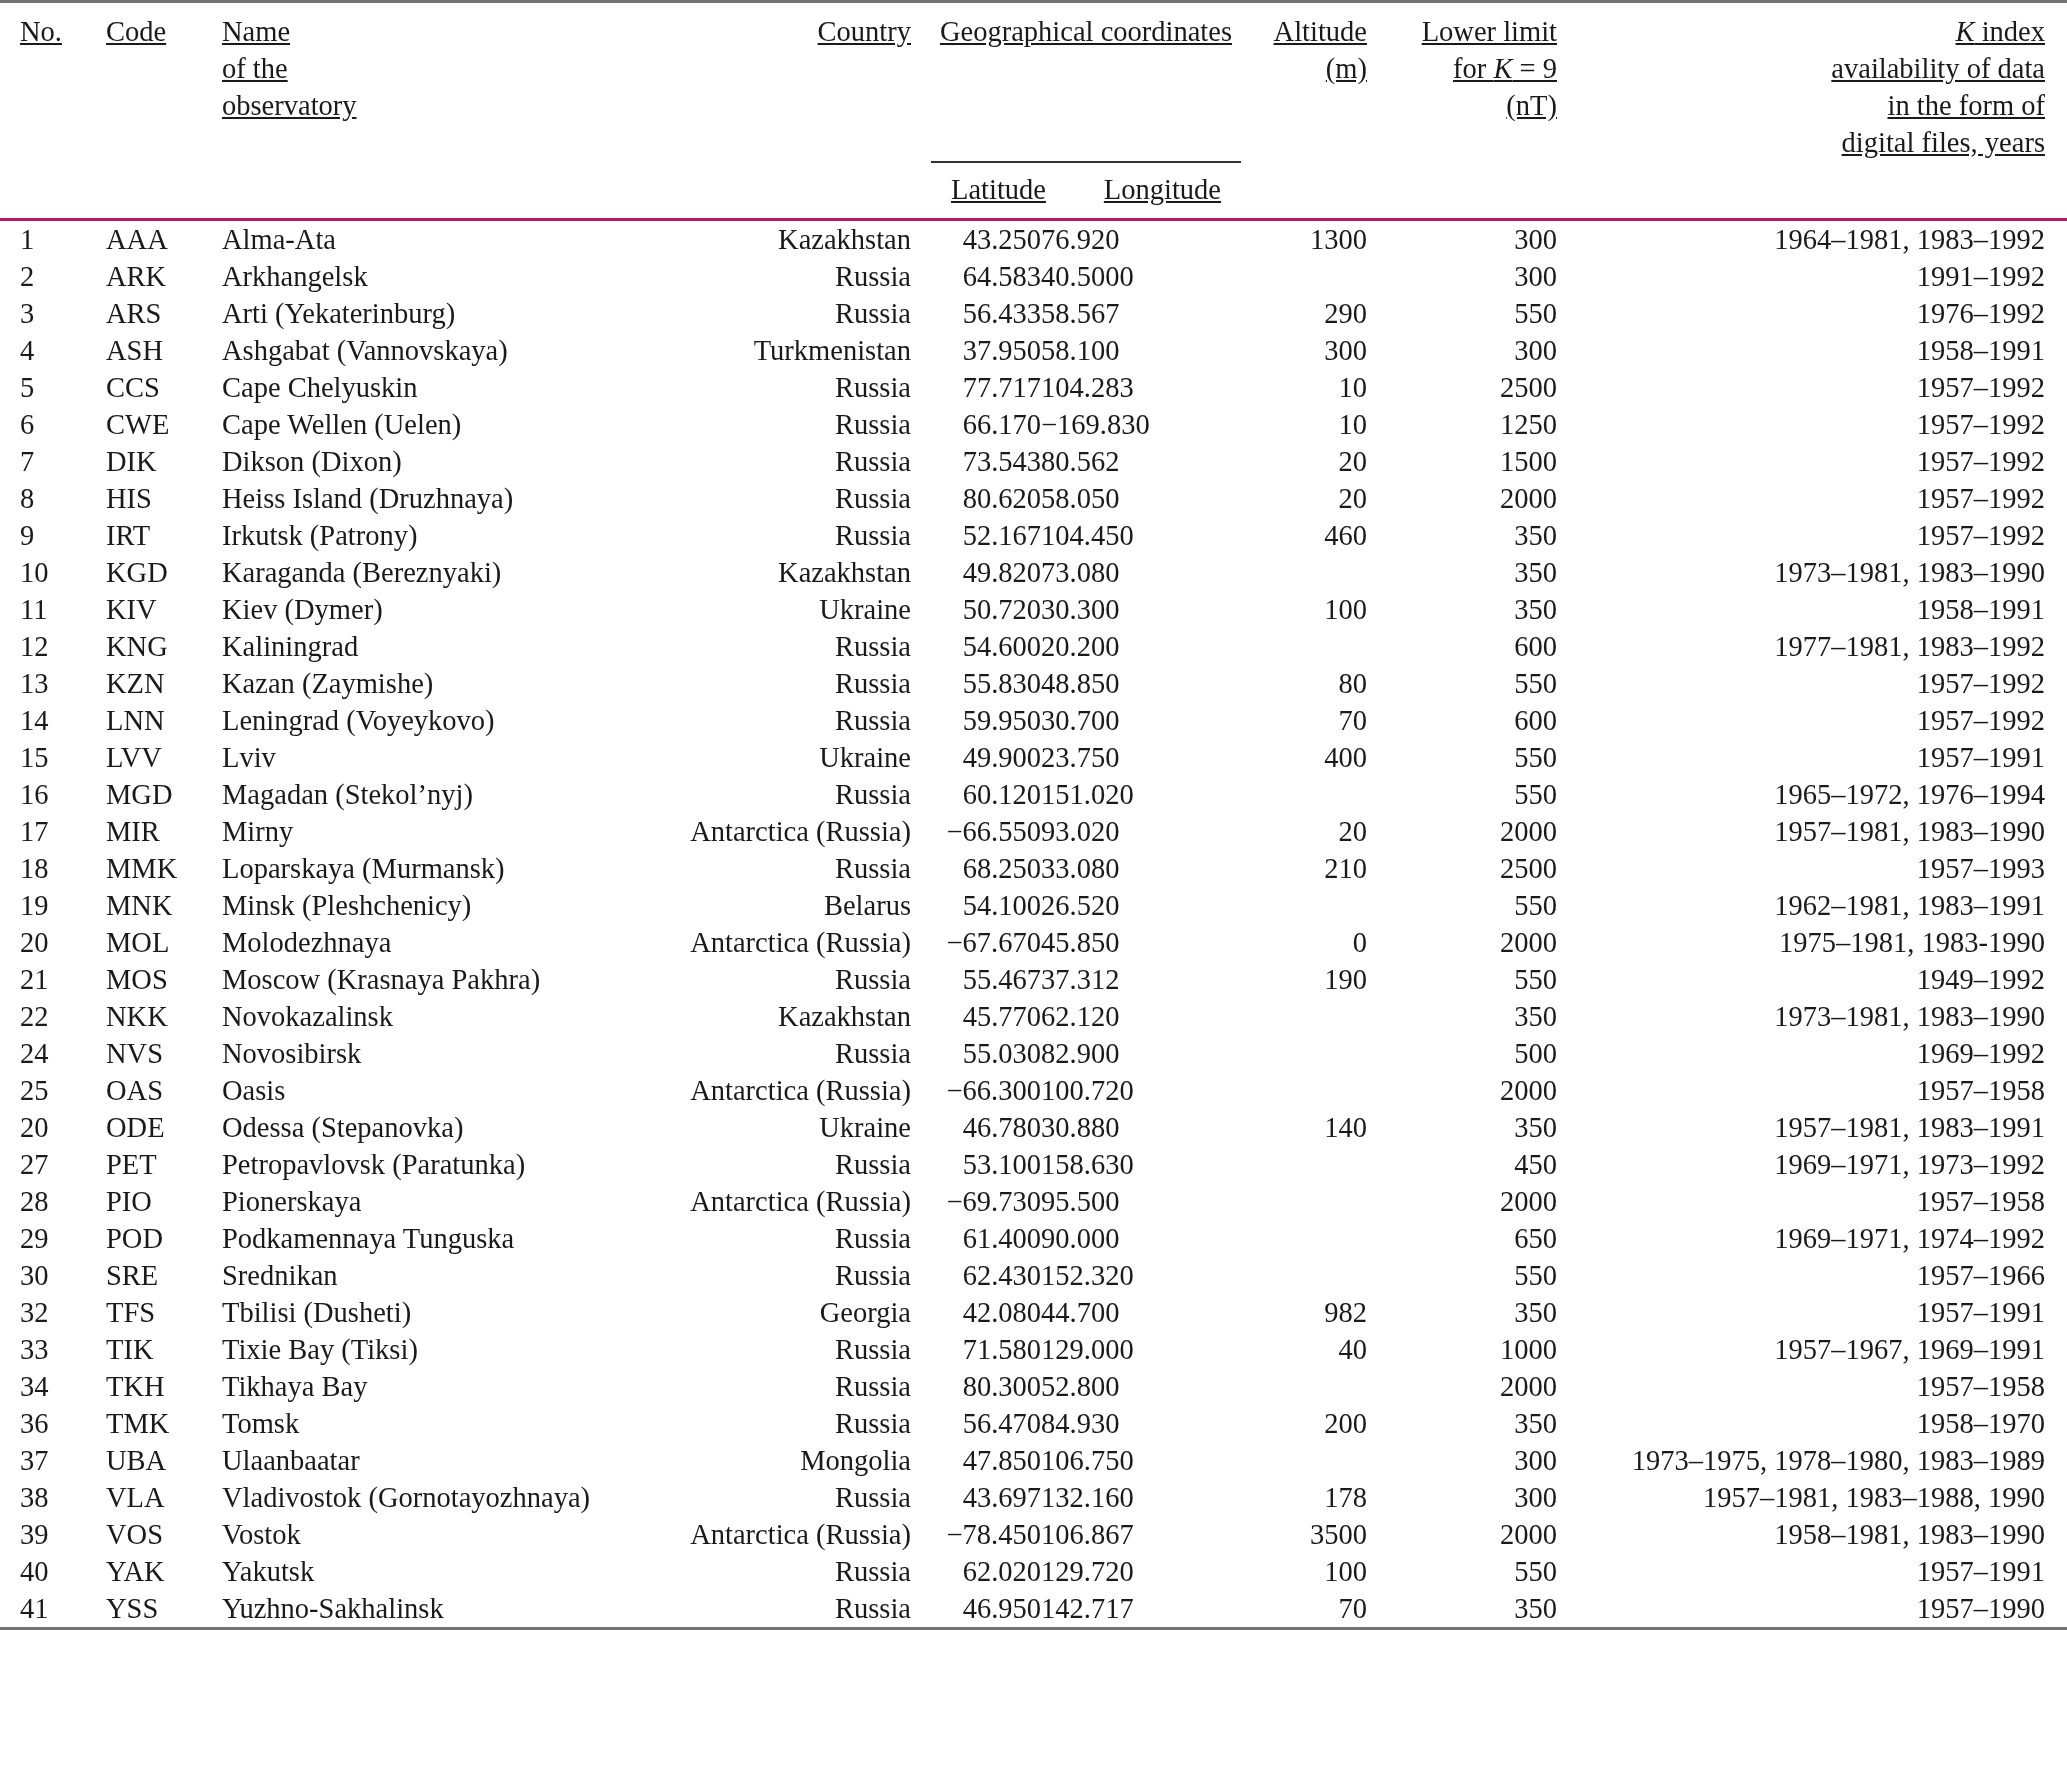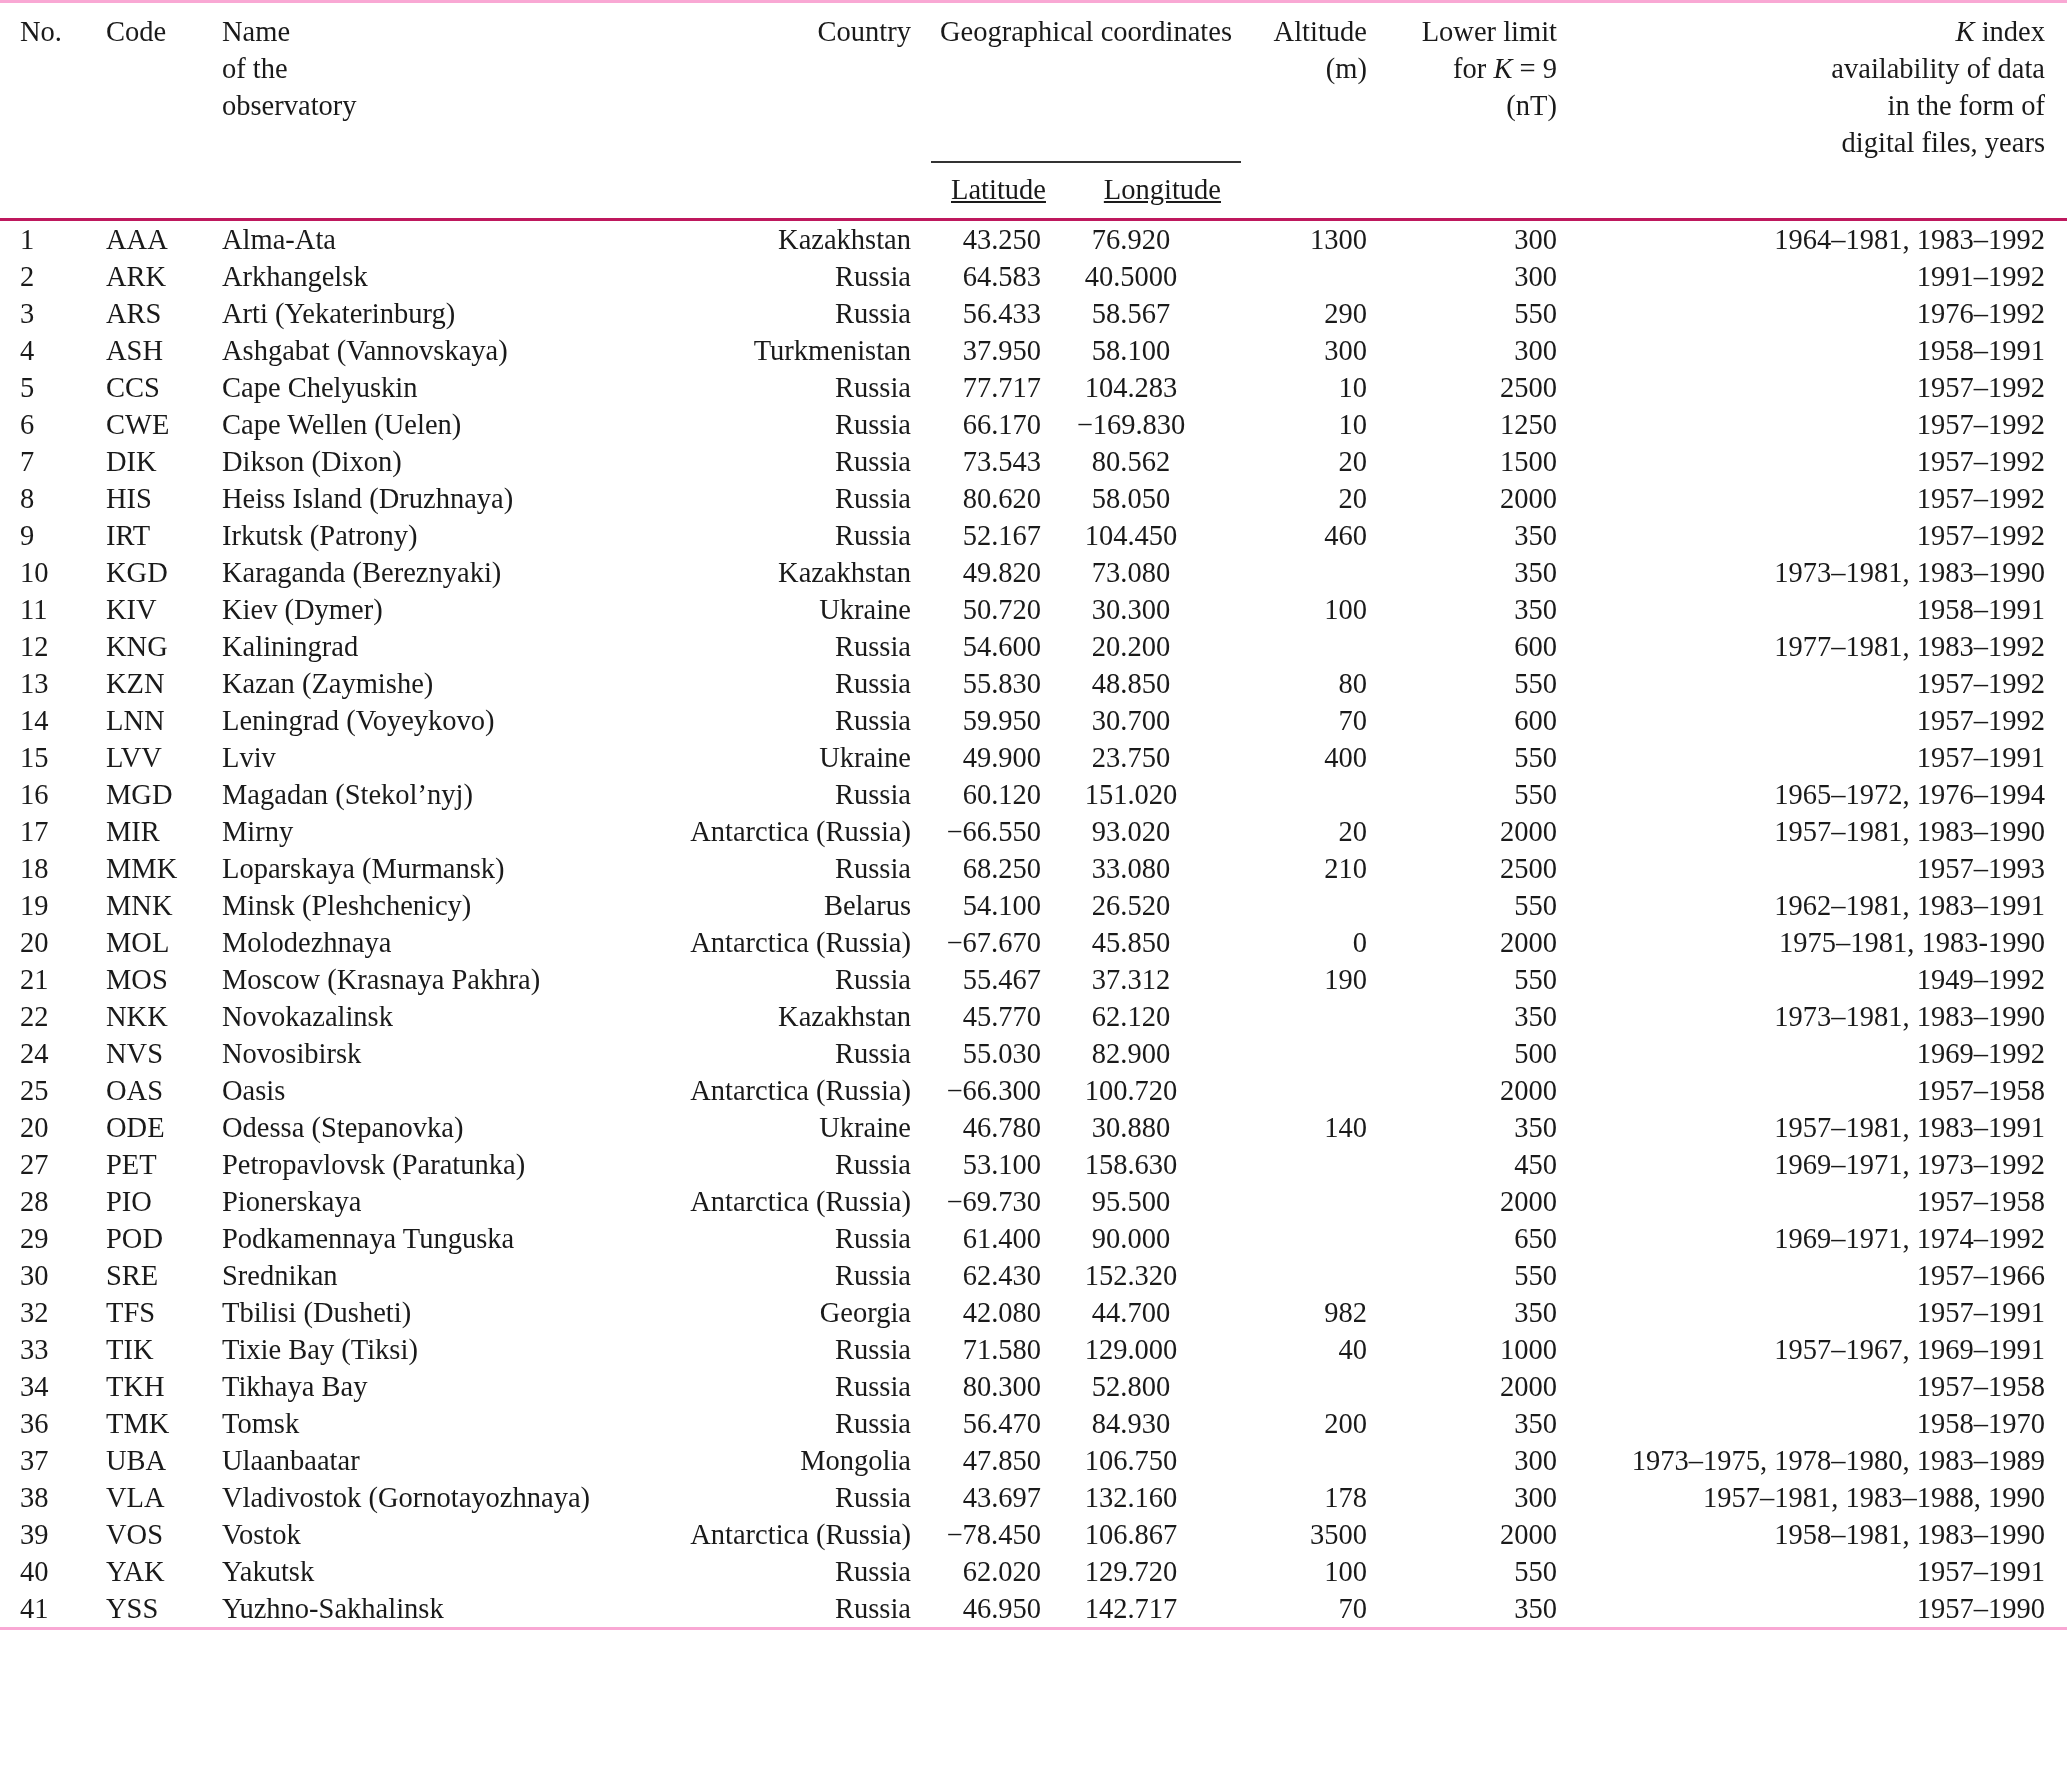--- a/index.html
+++ b/index.html
@@ -7,28 +7,28 @@
     width: 2067px; height: 1767px; overflow: hidden;
     font-family: "Liberation Serif", "DejaVu Serif", serif;
     color: #1a1a1a;
   }
   #tbl {
     position: absolute; left: 0; top: 0; width: 2067px;
     border-collapse: collapse; table-layout: fixed;
     font-size: 28.5px; line-height: 37px;
   }
   #tbl td, #tbl th { padding: 0; font-weight: normal; vertical-align: top; white-space: nowrap; }
-  .rule-top { border-top: 3px solid #f9a8d4; }
+  .rule-top { border-top: 3px solid #737373; text-decoration: underline; }
   .rule-bot { border-bottom: 3px solid #be185d; text-decoration: underline; }
   .c-no   { padding-left: 20px !important; text-align: left; }
   .c-code { text-align: left; }
   .c-name { text-align: left; }
   .c-ctry { text-align: right; }
   .c-lat  { text-align: right; }
-  .c-lon  { text-align: center; padding-right: 20px !important; }
+  .c-lon  { text-align: left; padding-right: 20px !important; }
   .c-alt  { text-align: right; }
   .c-low  { text-align: right; }
   .c-k    { text-align: right; padding-right: 22px !important; }
   thead th { text-align: inherit; }
   .h1row th { padding-top: 10px !important; }
   .geo-head { text-align: center !important; }
   .sub-rule { border-bottom: 2px solid #333; }
   .h-spacer { height: 54px; }
   tbody tr:first-child td { padding-top: 7px; }
   tbody tr:last-child td { padding-bottom: 8px; }

